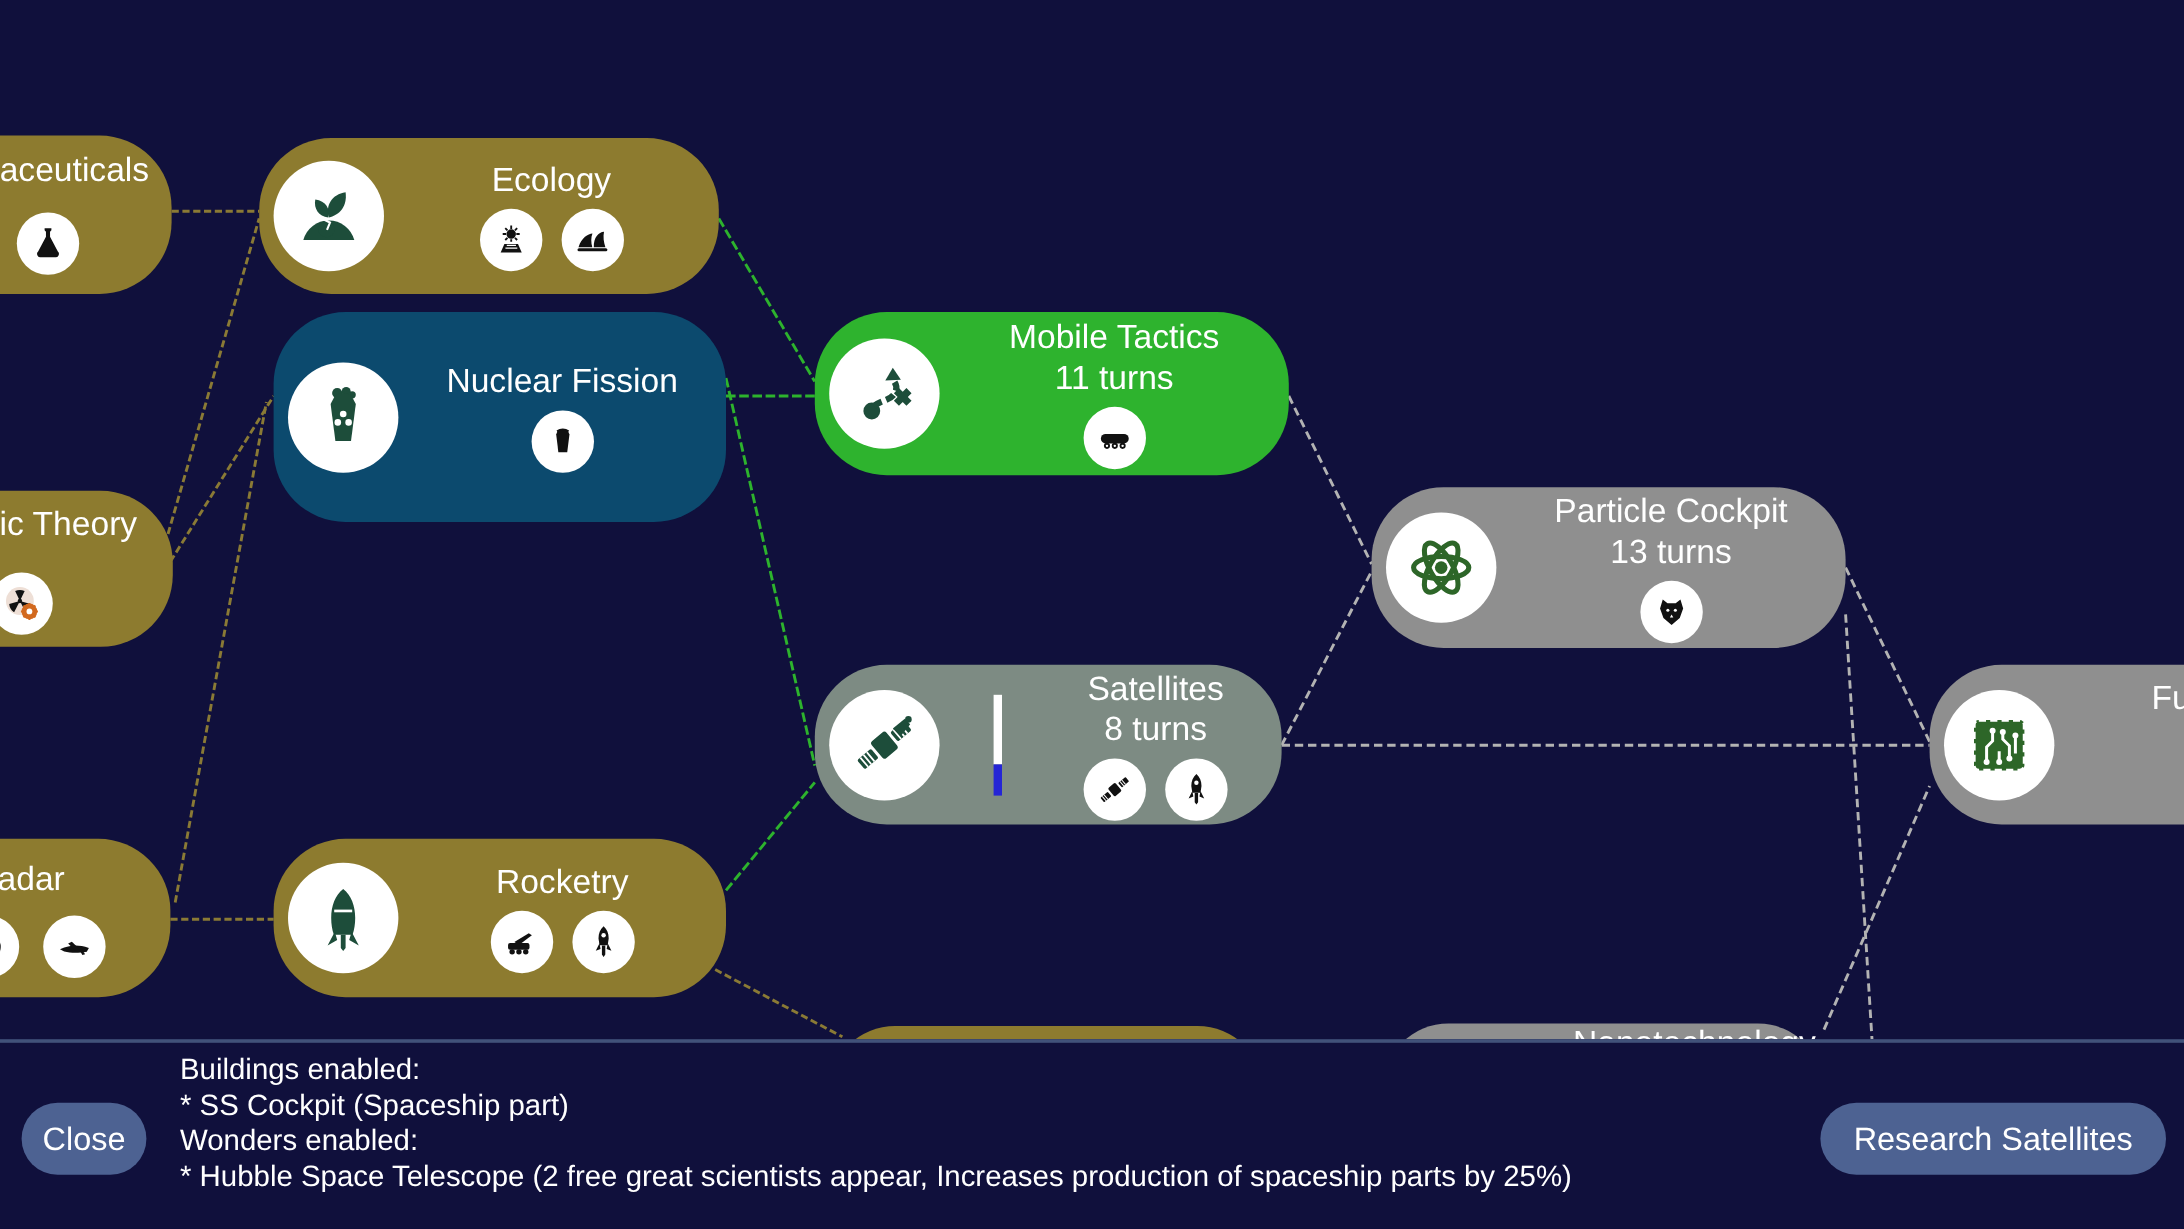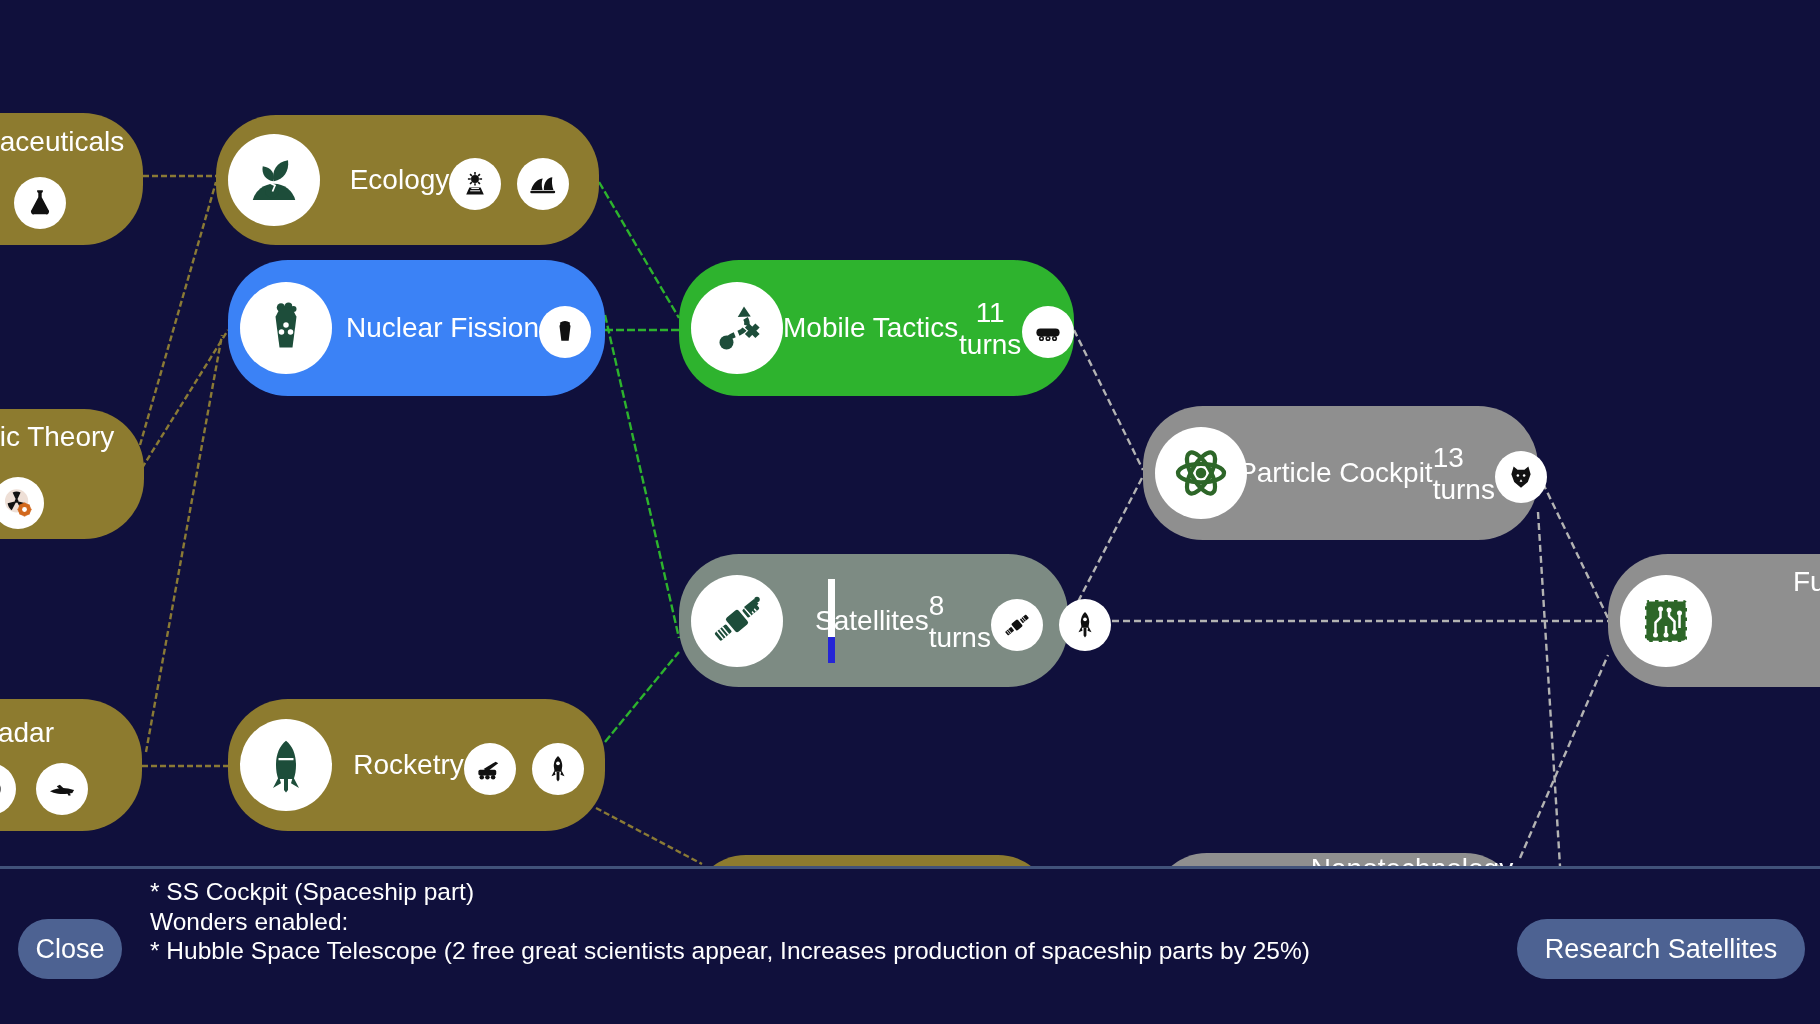--- a/index.html
+++ b/index.html
@@ -19,21 +19,21 @@
     border-radius:60px;
     padding-left:12px;box-sizing:border-box;
     color:#fff;cursor:pointer;
   }
   .node.sliver{border-radius:55px 55px 0 0;align-items:flex-start}
   .icon-circle{
     background:#fff;border-radius:50%;
     display:flex;align-items:center;justify-content:center;
     flex:0 0 auto;
   }
-  .tcol{flex:1;display:flex;flex-direction:row;align-items:center;justify-content:center;min-width:0}
+  .tcol{flex:1;display:flex;flex-direction:column;align-items:center;justify-content:center;min-width:0}
   .node-title{font-size:28px;white-space:nowrap}
   .node-turns{font-size:28px;margin-top:2px}
   .sub-icons{display:flex;gap:16px;margin-top:8px}
   .progress{margin-left:22px;width:7px;display:flex;flex-direction:column;flex:0 0 auto}
   .p-w{height:58px;background:#ffffff}
   .p-b{height:26px;background:#2525d6}
 
   
   .n-pharmaceuticals .tcol,.n-atomic-theory .tcol,.n-radar .tcol,.n-fu .tcol,.n-nanotechnology .tcol{position:static;display:block}
   .n-pharmaceuticals .node-title{position:absolute;left:222px;top:13px;width:160px;text-align:center}
@@ -120,21 +120,21 @@
           <div class="icon-circle" style="height: 52px; width: 52px;">
             <svg width="34" height="34" viewBox="0 0 24 24">
               <path d="M3.6 16.2c1.8-5.6 5.6-7.8 8.2-8-.9 2.2-.9 5.4-.1 8z" fill="#111"></path>
               <path d="M12.6 16.2c-.2-5.6 2.8-8.8 6-9-.6 3-.2 6.2.8 9z" fill="#111"></path>
               <rect x="3" y="16.8" width="17.6" height="1.8" rx=".9" fill="#111"></rect>
             </svg>
           </div>
         </div>
       </div>
     </div>
-    <div class="node n-nuclear-fission" style="left: 228px; top: 260px; width: 377px; height: 136px; background: #3b82f6;">
+    <div class="node n-nuclear-fission" style="left: 228px; top: 260px; width: 377px; height: 175px; background: #0c4a6e;">
       <div class="icon-circle" style="height: 92px; width: 92px;">
         <svg width="60" height="60" viewBox="0 0 24 24">
           <circle cx="10" cy="3.8" r="1.7" fill="#1d4d3a"></circle>
           <circle cx="13" cy="3.3" r="1.5" fill="#1d4d3a"></circle>
           <circle cx="15" cy="4.4" r="1.2" fill="#1d4d3a"></circle>
           <path d="M9.2 4.8c1.8-1.3 3.8-1.3 5.6 0l1.4 2.7-1.6 12.3H9.4L7.8 7.5z" fill="#1d4d3a"></path>
           <circle cx="12" cy="10.8" r="1.1" fill="#fff"></circle>
           <circle cx="10.2" cy="13.6" r="1.1" fill="#fff"></circle>
           <circle cx="13.8" cy="13.6" r="1.1" fill="#fff"></circle>
         </svg>
@@ -341,19 +341,20 @@
     </div>
     <div class="node n-nanotechnology sliver" style="left: 1152px; top: 853px; width: 368px; height: 60px; background: rgb(143, 143, 143);">
       <div class="tcol">
         <div class="node-title">Nanotechnology</div>
       </div>
     </div>
   </div>
 
 <div id="bottom-panel">
   <div id="desc">
+    <div>Buildings enabled:</div>
     <div>* SS Cockpit (Spaceship part)</div>
     <div>Wonders enabled:</div>
     <div> * Hubble Space Telescope (2 free great scientists appear, Increases production of spaceship parts by 25%)</div>
   </div>
   <button id="close-btn" class="pill-btn">Close</button>
   <button id="research-btn" class="pill-btn">Research Satellites</button>
 </div>
 
 </body></html>

